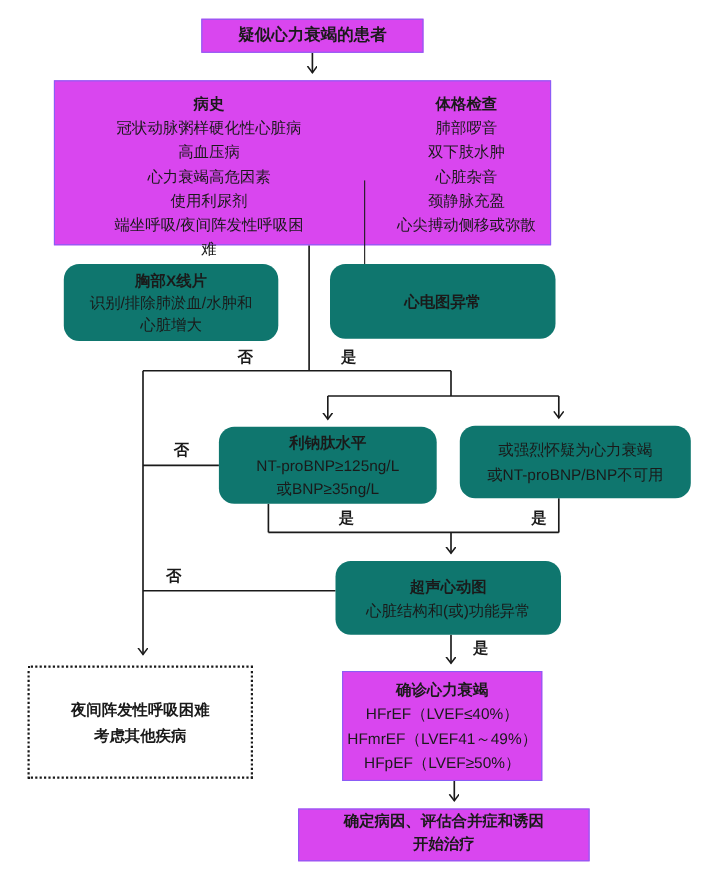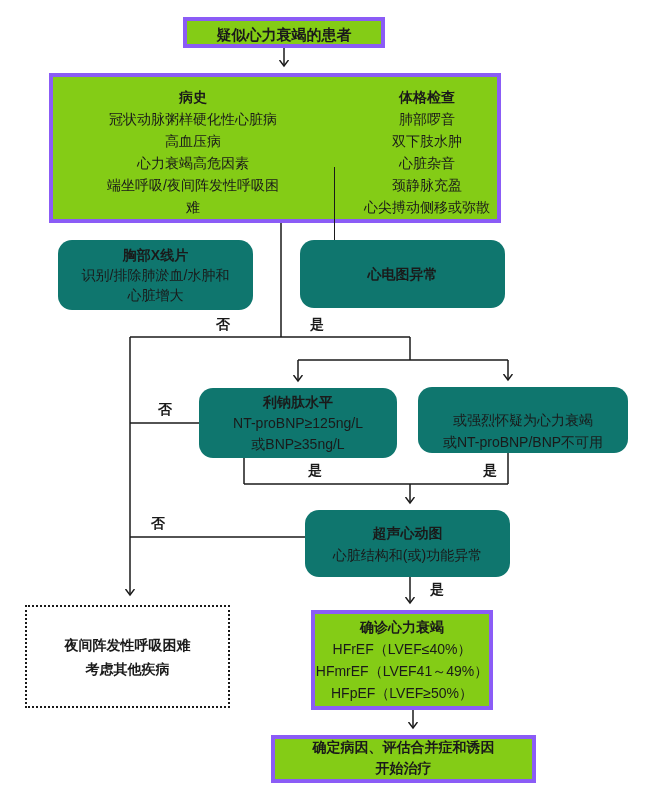--- a/index.html
+++ b/index.html
@@ -1,21 +1,21 @@
 <!DOCTYPE html>
 <html><head>
 <meta charset="utf-8">
 <style>
   html,body{margin:0;padding:0;background:#ffffff;}
   #stage{
     position:relative;width:647px;height:795px;background:#ffffff;overflow:hidden;
     font-family:"Liberation Sans","DejaVu Sans",sans-serif;color:#1a1a1a;
   }
   .box{position:absolute;box-sizing:border-box;text-align:center;font-size:14px;line-height:21px;}
-  .solid{border:4px solid #8b5cf6;background:#84cc16;}
+  .solid{border:1px solid #8b5cf6;background:#d946ef;}
   .node{background:#0f766e;border-radius:14px;}
   .dashed{border:2px dotted #1a1a1a;background:#ffffff;}
   .bold{font-weight:bold;}
   .vcenter{display:flex;flex-direction:column;justify-content:center;}
   .lbl{position:absolute;font-size:14px;font-weight:bold;transform:translateX(-50%);white-space:nowrap;}
   #connectors{position:absolute;left:0;top:0;z-index:0;}
   .box,.lbl{z-index:1;}
   .divider{position:absolute;left:281px;top:90px;width:0;height:115px;border-left:1.5px solid #1a1a1a;}
   .col{position:absolute;top:9px;display:flex;flex-direction:column;}
   .col div{line-height:22px;padding-left:48px;}
@@ -55,20 +55,21 @@
     <span>疑似心力衰竭的患者</span>
   </div>
 
   <div class="box solid" style="left:49px;top:73px;width:452px;height:150px;">
     <div class="divider"></div>
     <div class="col" style="left:0;width:232px;">
       <div class="bold">病史</div>
       <div>冠状动脉粥样硬化性心脏病</div>
       <div>高血压病</div>
       <div>心力衰竭高危因素</div>
+      <div>使用利尿剂</div>
       <div>端坐呼吸/夜间阵发性呼吸困难</div>
     </div>
     <div class="col" style="left:240px;width:220px;align-items:center;">
       <div class="bold">体格检查</div>
       <div>肺部啰音</div>
       <div>双下肢水肿</div>
       <div>心脏杂音</div>
       <div>颈静脉充盈</div>
       <div>心尖搏动侧移或弥散</div>
     </div>
@@ -86,21 +87,21 @@
 
   <div class="lbl" style="left:223px;top:316px;">否</div>
   <div class="lbl" style="left:317px;top:316px;">是</div>
 
   <div class="box node vcenter" style="left:199px;top:388px;width:198px;height:70px;line-height:21px;">
     <div class="bold">利钠肽水平</div>
     <div>NT-proBNP≥125ng/L</div>
     <div>或BNP≥35ng/L</div>
   </div>
 
-  <div class="box node vcenter" style="left:418px;top:387px;width:210px;height:66px;line-height:22px;justify-content:flex-end;">
+  <div class="box node vcenter" style="left:418px;top:387px;width:210px;height:66px;line-height:22px;">
     <div>或强烈怀疑为心力衰竭</div>
     <div>或NT-proBNP/BNP不可用</div>
   </div>
 
   <div class="lbl" style="left:165px;top:401px;">否</div>
   <div class="lbl" style="left:315px;top:462px;">是</div>
   <div class="lbl" style="left:490px;top:462px;">是</div>
 
   <div class="box node vcenter" style="left:305px;top:510px;width:205px;height:67px;line-height:22px;">
     <div class="bold">超声心动图</div>

